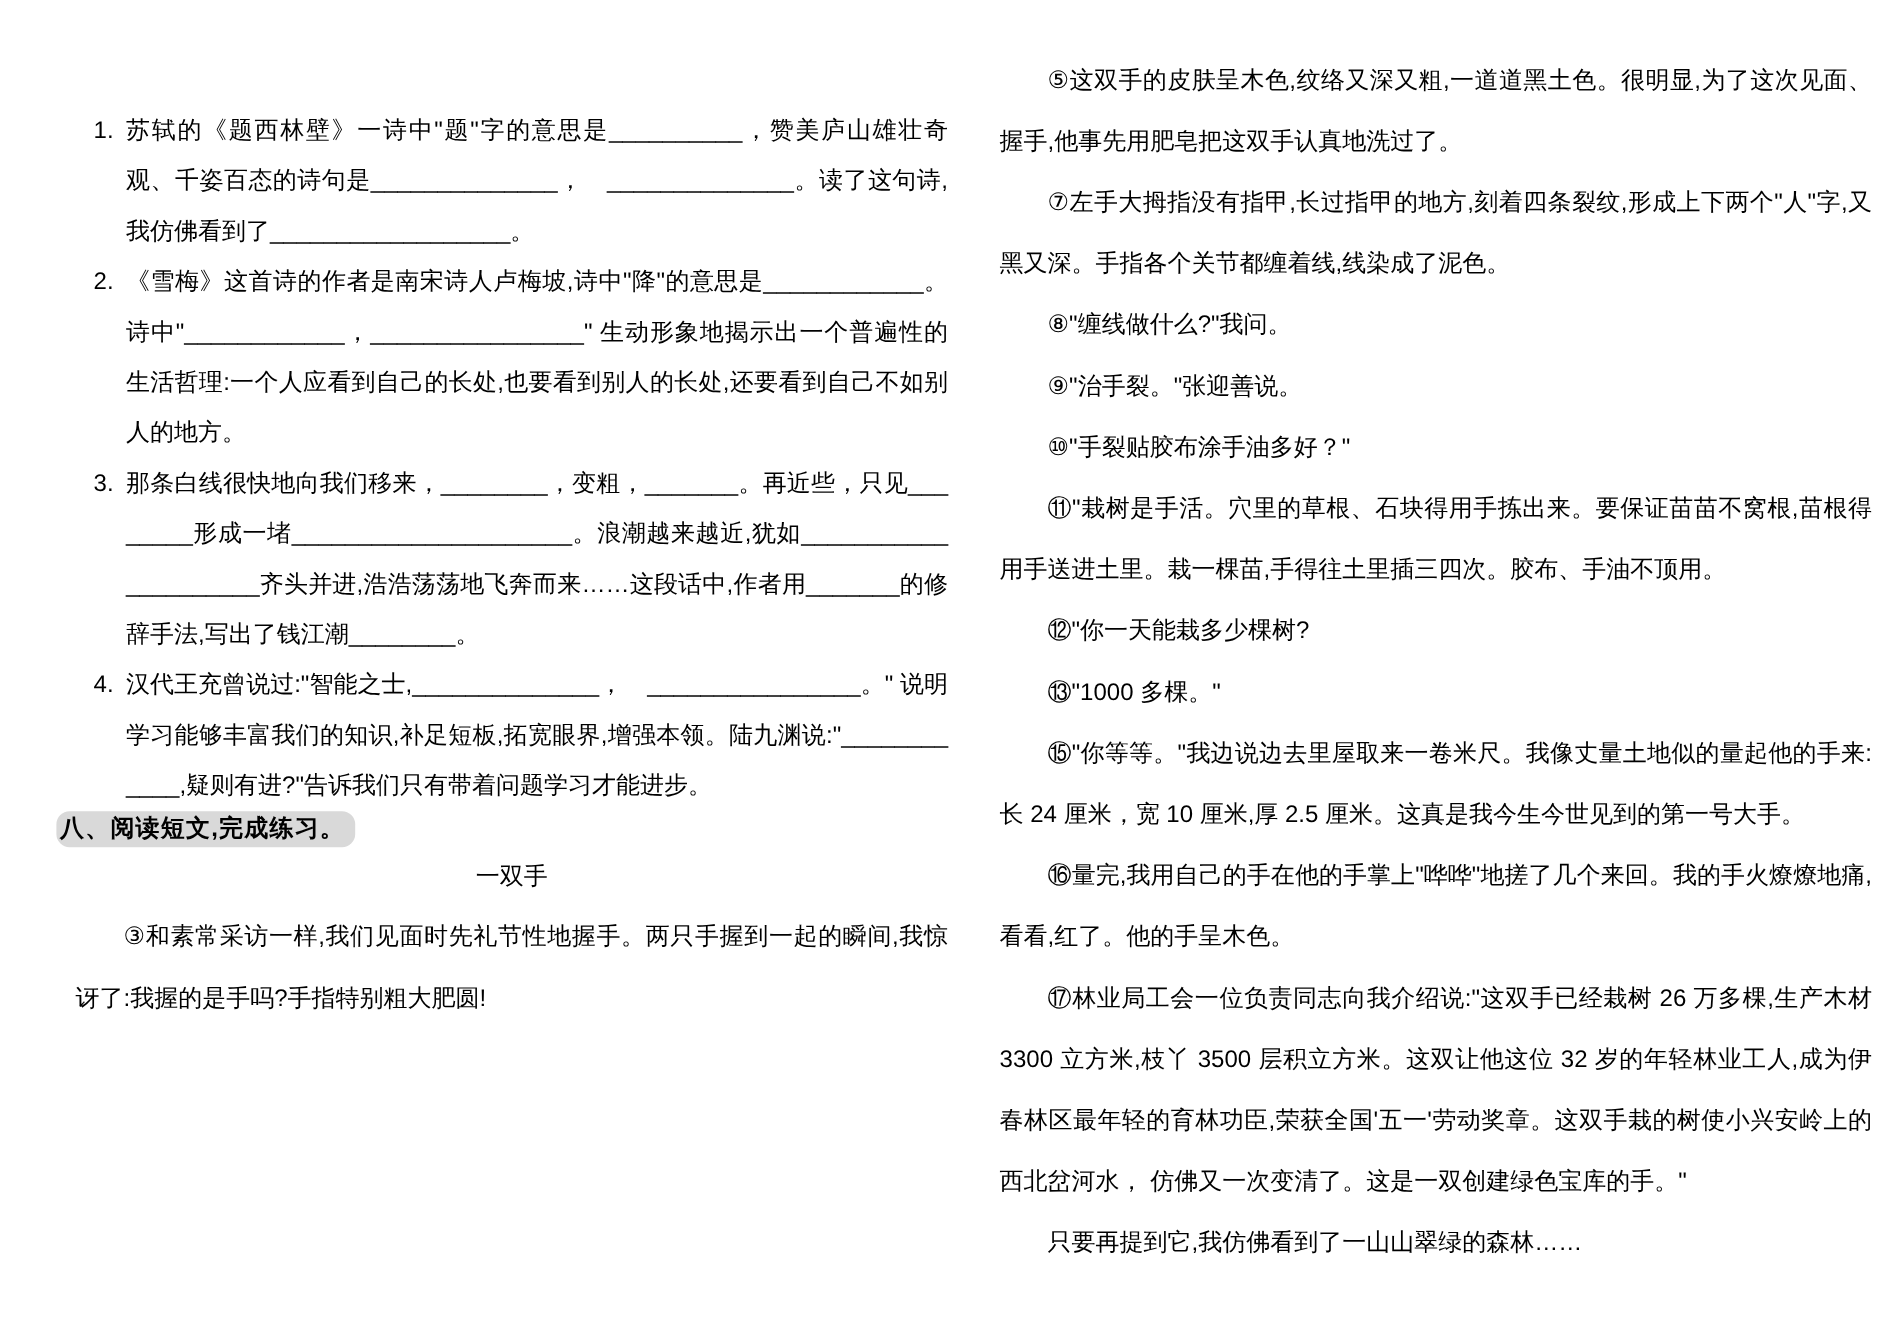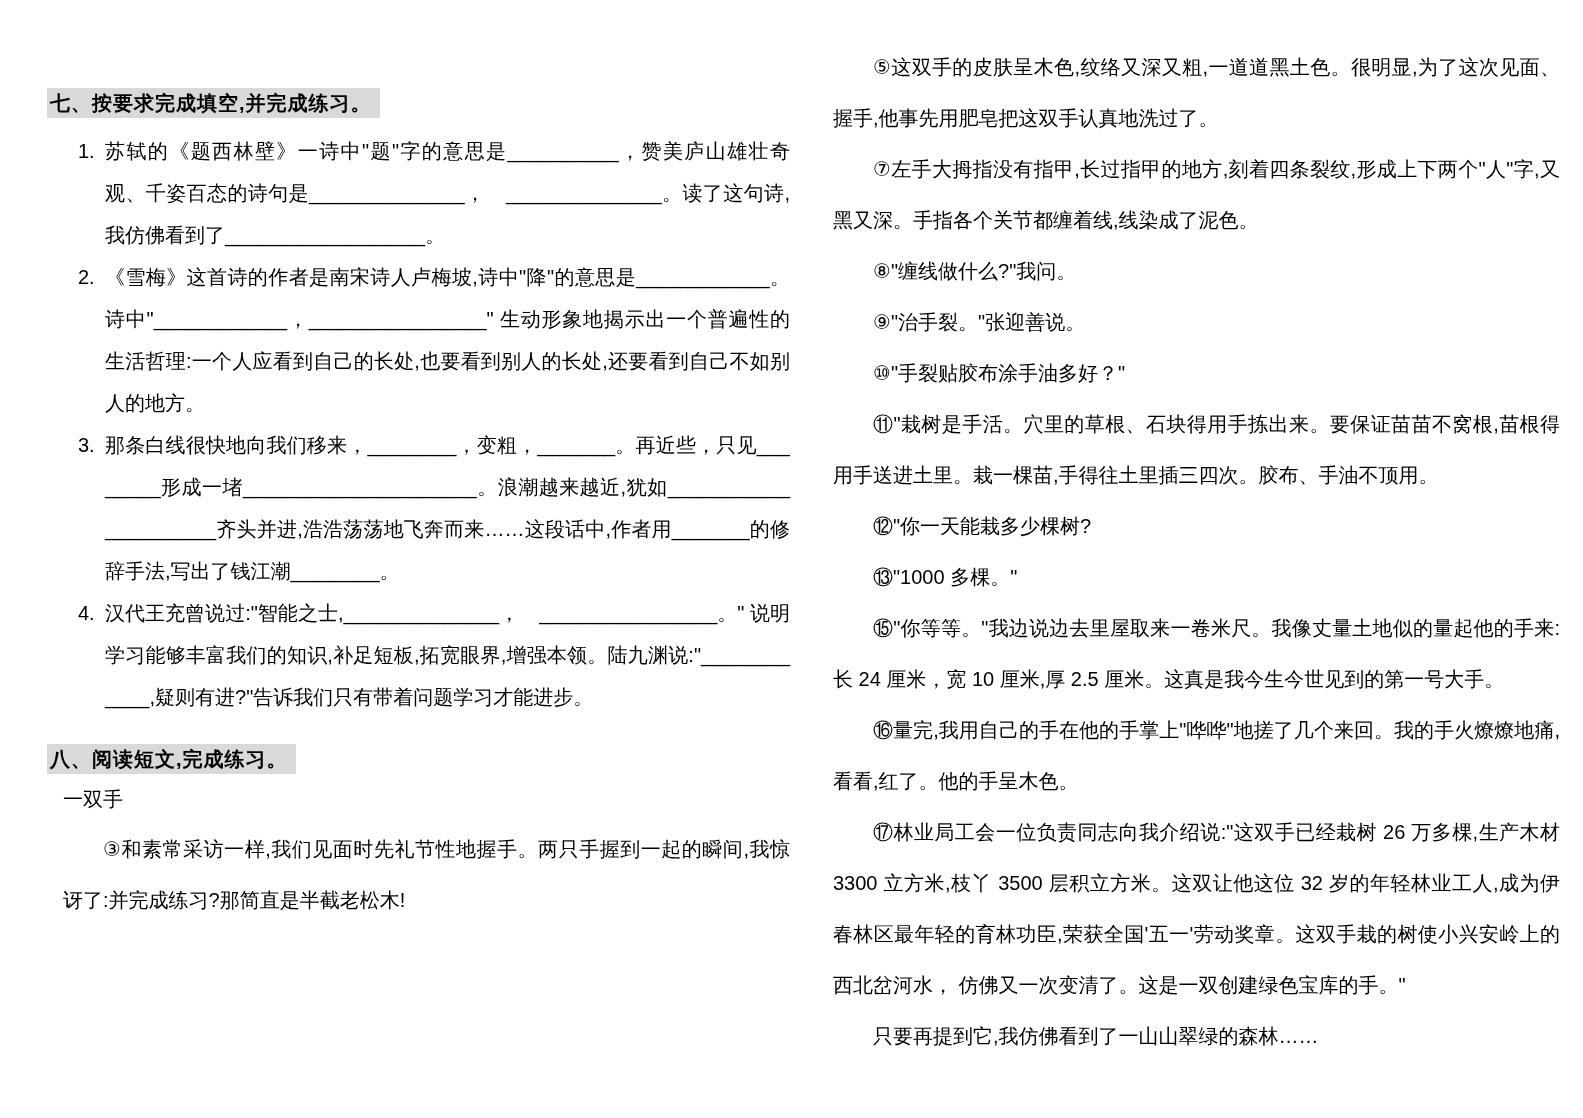--- a/index.html
+++ b/index.html
@@ -25,58 +25,57 @@
     display: block;
     width: fit-content;
     margin: 0 0 12px 0;
     padding: 3px 8px 3px 3px;
     background: #d9d9d9;
     font-size: 20px;
     font-weight: bold;
     line-height: 24px;
     letter-spacing: 1px;
   }
-  .sec-heading.sec8 { margin-top: 26px; margin-bottom: 4px; }
+  .sec-heading.sec8 { margin-bottom: 4px; border-radius: 11px; }
 
   .q {
     display: flex;
     padding-left: 31px;
     line-height: 42px;
   }
   .qnum { flex: none; width: 27px; }
   .qtext {
     flex: 1;
     text-align: justify;
     word-break: break-all;
   }
 
   .essay-title {
     width: 727px;
     margin: 4px 0 4px 16px;
-    text-align: left;
+    text-align: center;
     line-height: 42px;
   }
   .para {
     width: 727px;
     margin: 0 0 0 16px;
     line-height: 51px;
     text-align: justify;
     text-indent: 2em;
     word-break: break-all;
   }
   .col-right .para { margin: 0; }
 </style>
 </head>
 <body>
 
 <div class="page">
 
   <div class="col col-left">
 
-    <h2 class="sec-heading">七、按要求完成填空,并完成练习。</h2>
 
     <div class="q">
       <span class="qnum">1.</span>
       <div class="qtext">苏轼的《题西林壁》一诗中"题"字的意思是__________，赞美庐山雄壮奇观、千姿百态的诗句是______________，　______________。读了这句诗,我仿佛看到了__________________。</div>
     </div>
 
     <div class="q">
       <span class="qnum">2.</span>
       <div class="qtext">《雪梅》这首诗的作者是南宋诗人卢梅坡,诗中"降"的意思是____________。诗中"____________，________________" 生动形象地揭示出一个普遍性的生活哲理:一个人应看到自己的长处,也要看到别人的长处,还要看到自己不如别人的地方。</div>
     </div>
@@ -88,21 +87,21 @@
 
     <div class="q">
       <span class="qnum">4.</span>
       <div class="qtext">汉代王充曾说过:"智能之士,______________，　________________。" 说明学习能够丰富我们的知识,补足短板,拓宽眼界,增强本领。陆九渊说:"____________,疑则有进?"告诉我们只有带着问题学习才能进步。</div>
     </div>
 
     <h2 class="sec-heading sec8">八、阅读短文,完成练习。</h2>
 
     <div class="essay-title">一双手</div>
 
-    <p class="para">③和素常采访一样,我们见面时先礼节性地握手。两只手握到一起的瞬间,我惊讶了:并完成练习?那简直是半截老松木!</p>
+    <p class="para">③和素常采访一样,我们见面时先礼节性地握手。两只手握到一起的瞬间,我惊讶了:我握的是手吗?手指特别粗大肥圆!</p>
 
   </div>
 
   <div class="col col-right">
     <p class="para">⑤这双手的皮肤呈木色,纹络又深又粗,一道道黑土色。很明显,为了这次见面、握手,他事先用肥皂把这双手认真地洗过了。</p>
     <p class="para">⑦左手大拇指没有指甲,长过指甲的地方,刻着四条裂纹,形成上下两个"人"字,又黑又深。手指各个关节都缠着线,线染成了泥色。</p>
     <p class="para">⑧"缠线做什么?"我问。</p>
     <p class="para">⑨"治手裂。"张迎善说。</p>
     <p class="para">⑩"手裂贴胶布涂手油多好？"</p>
     <p class="para">⑪"栽树是手活。穴里的草根、石块得用手拣出来。要保证苗苗不窝根,苗根得用手送进土里。栽一棵苗,手得往土里插三四次。胶布、手油不顶用。</p>

